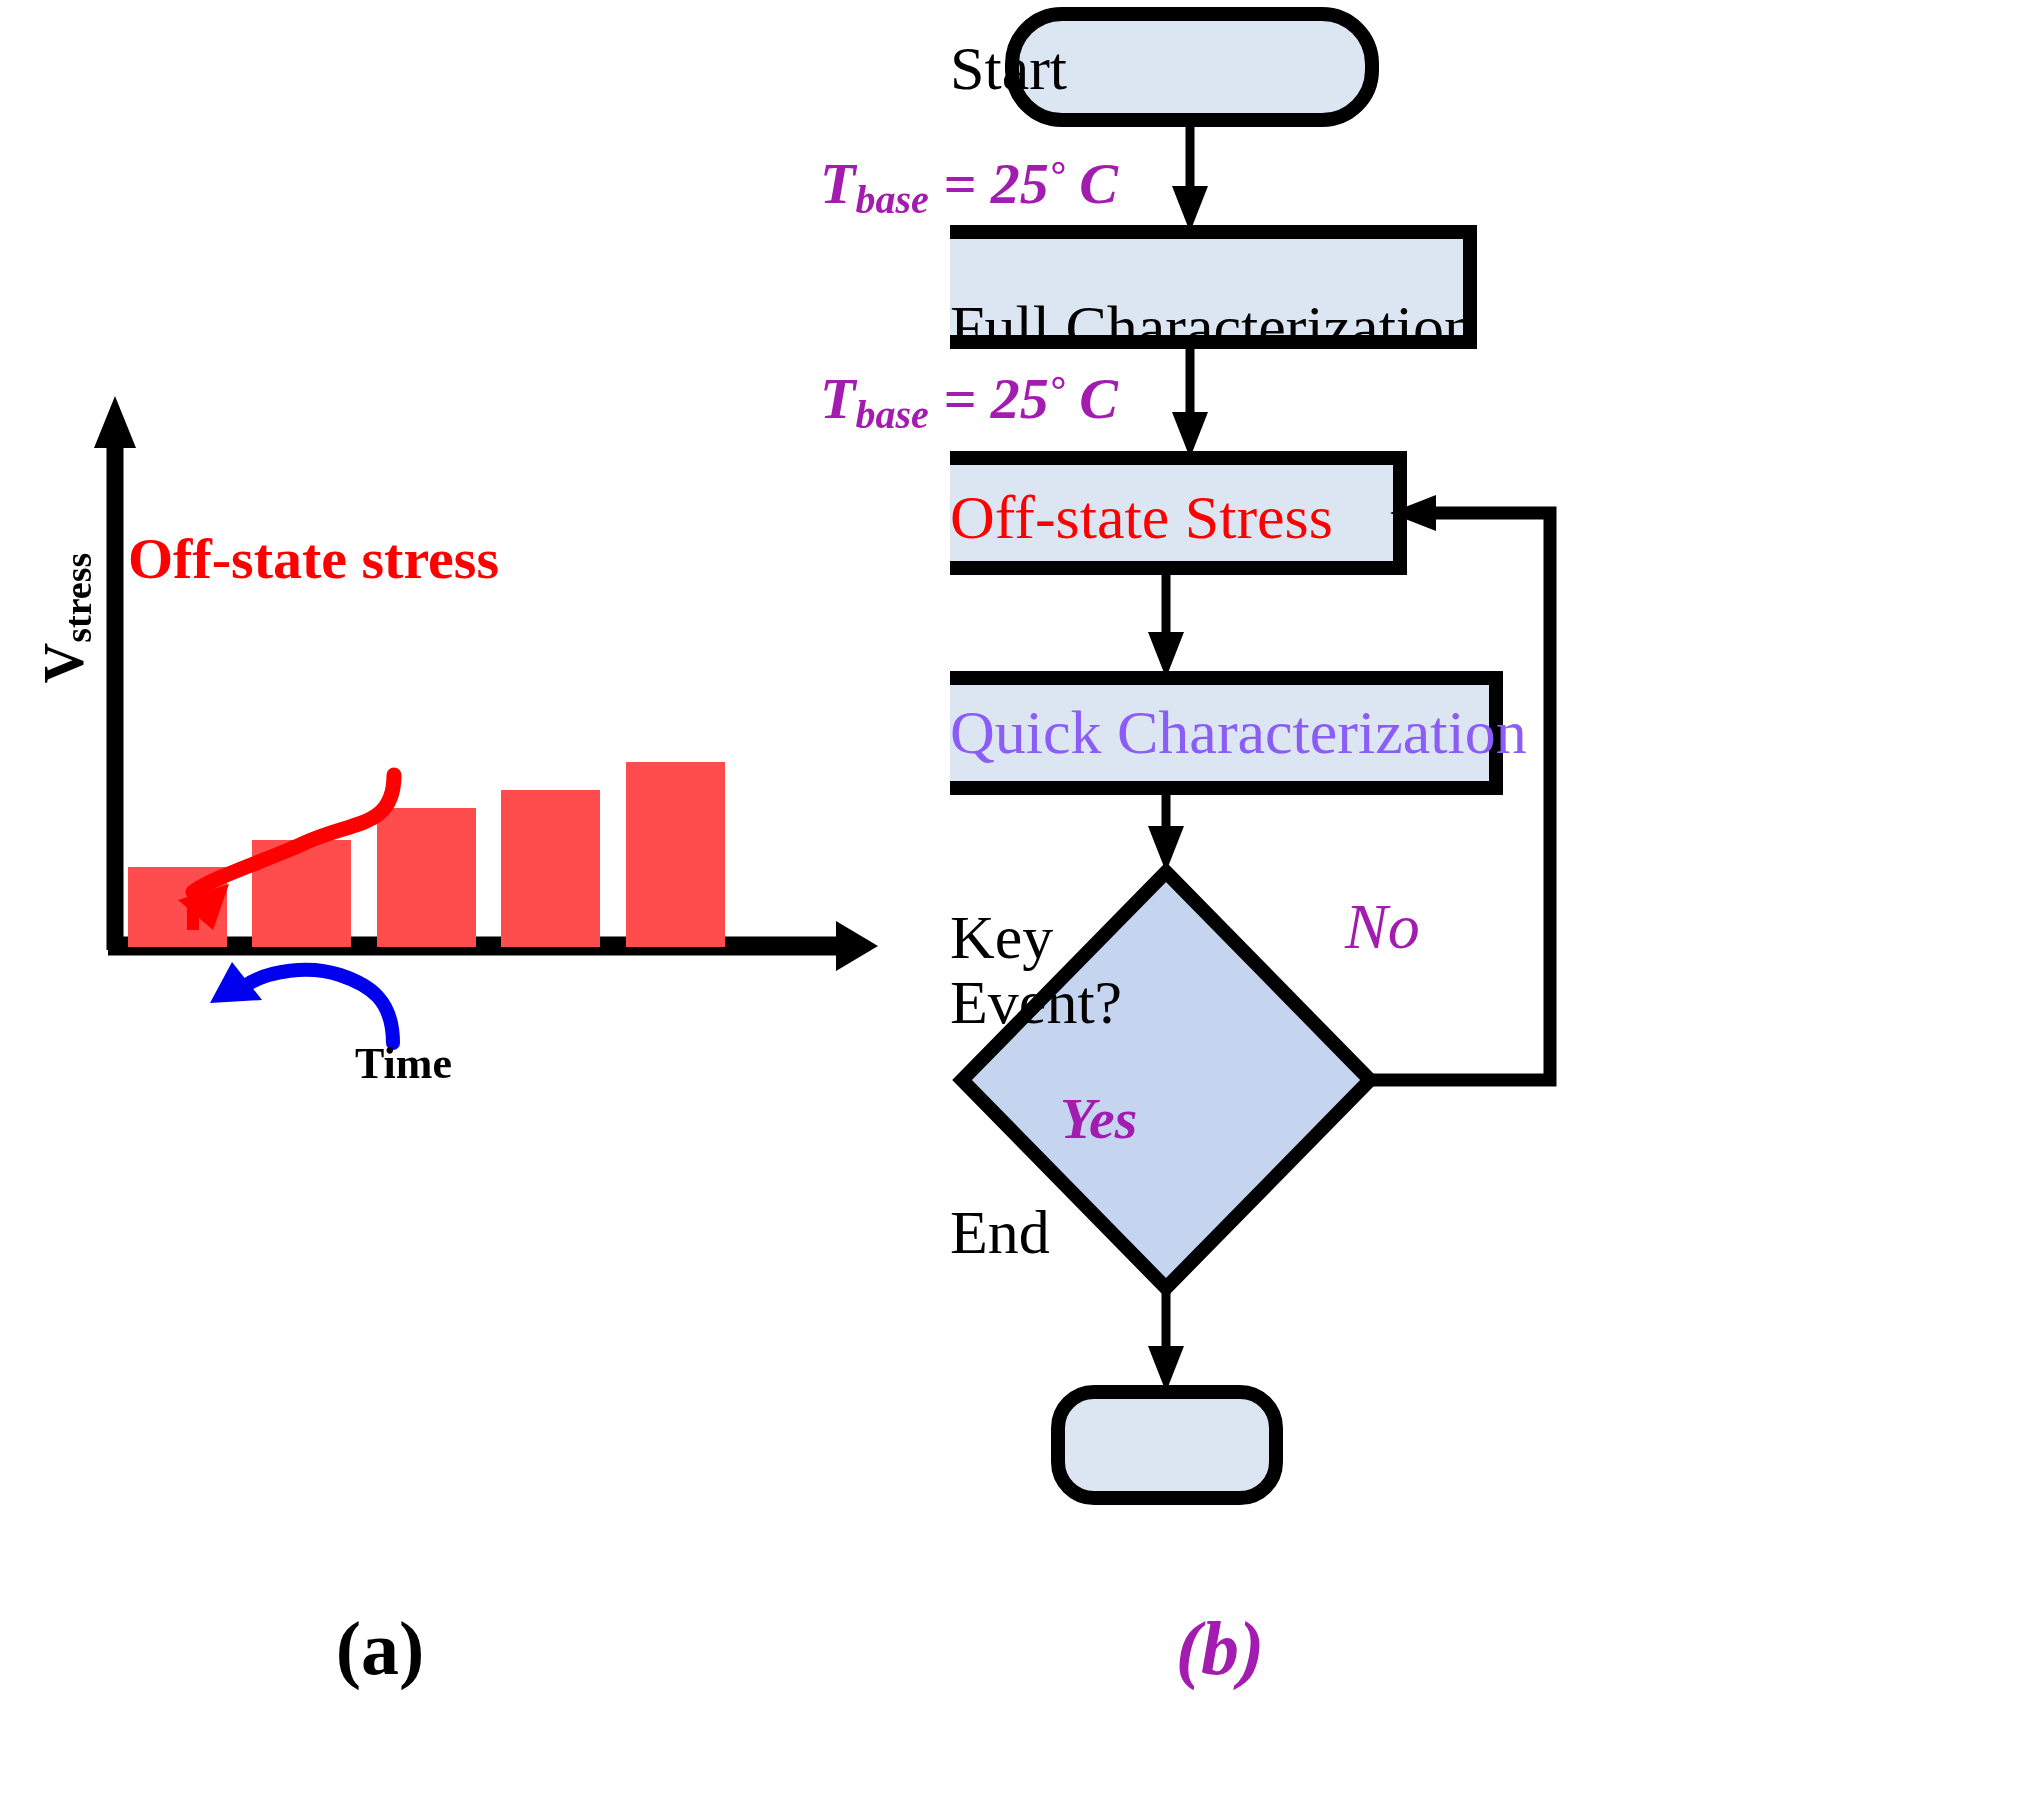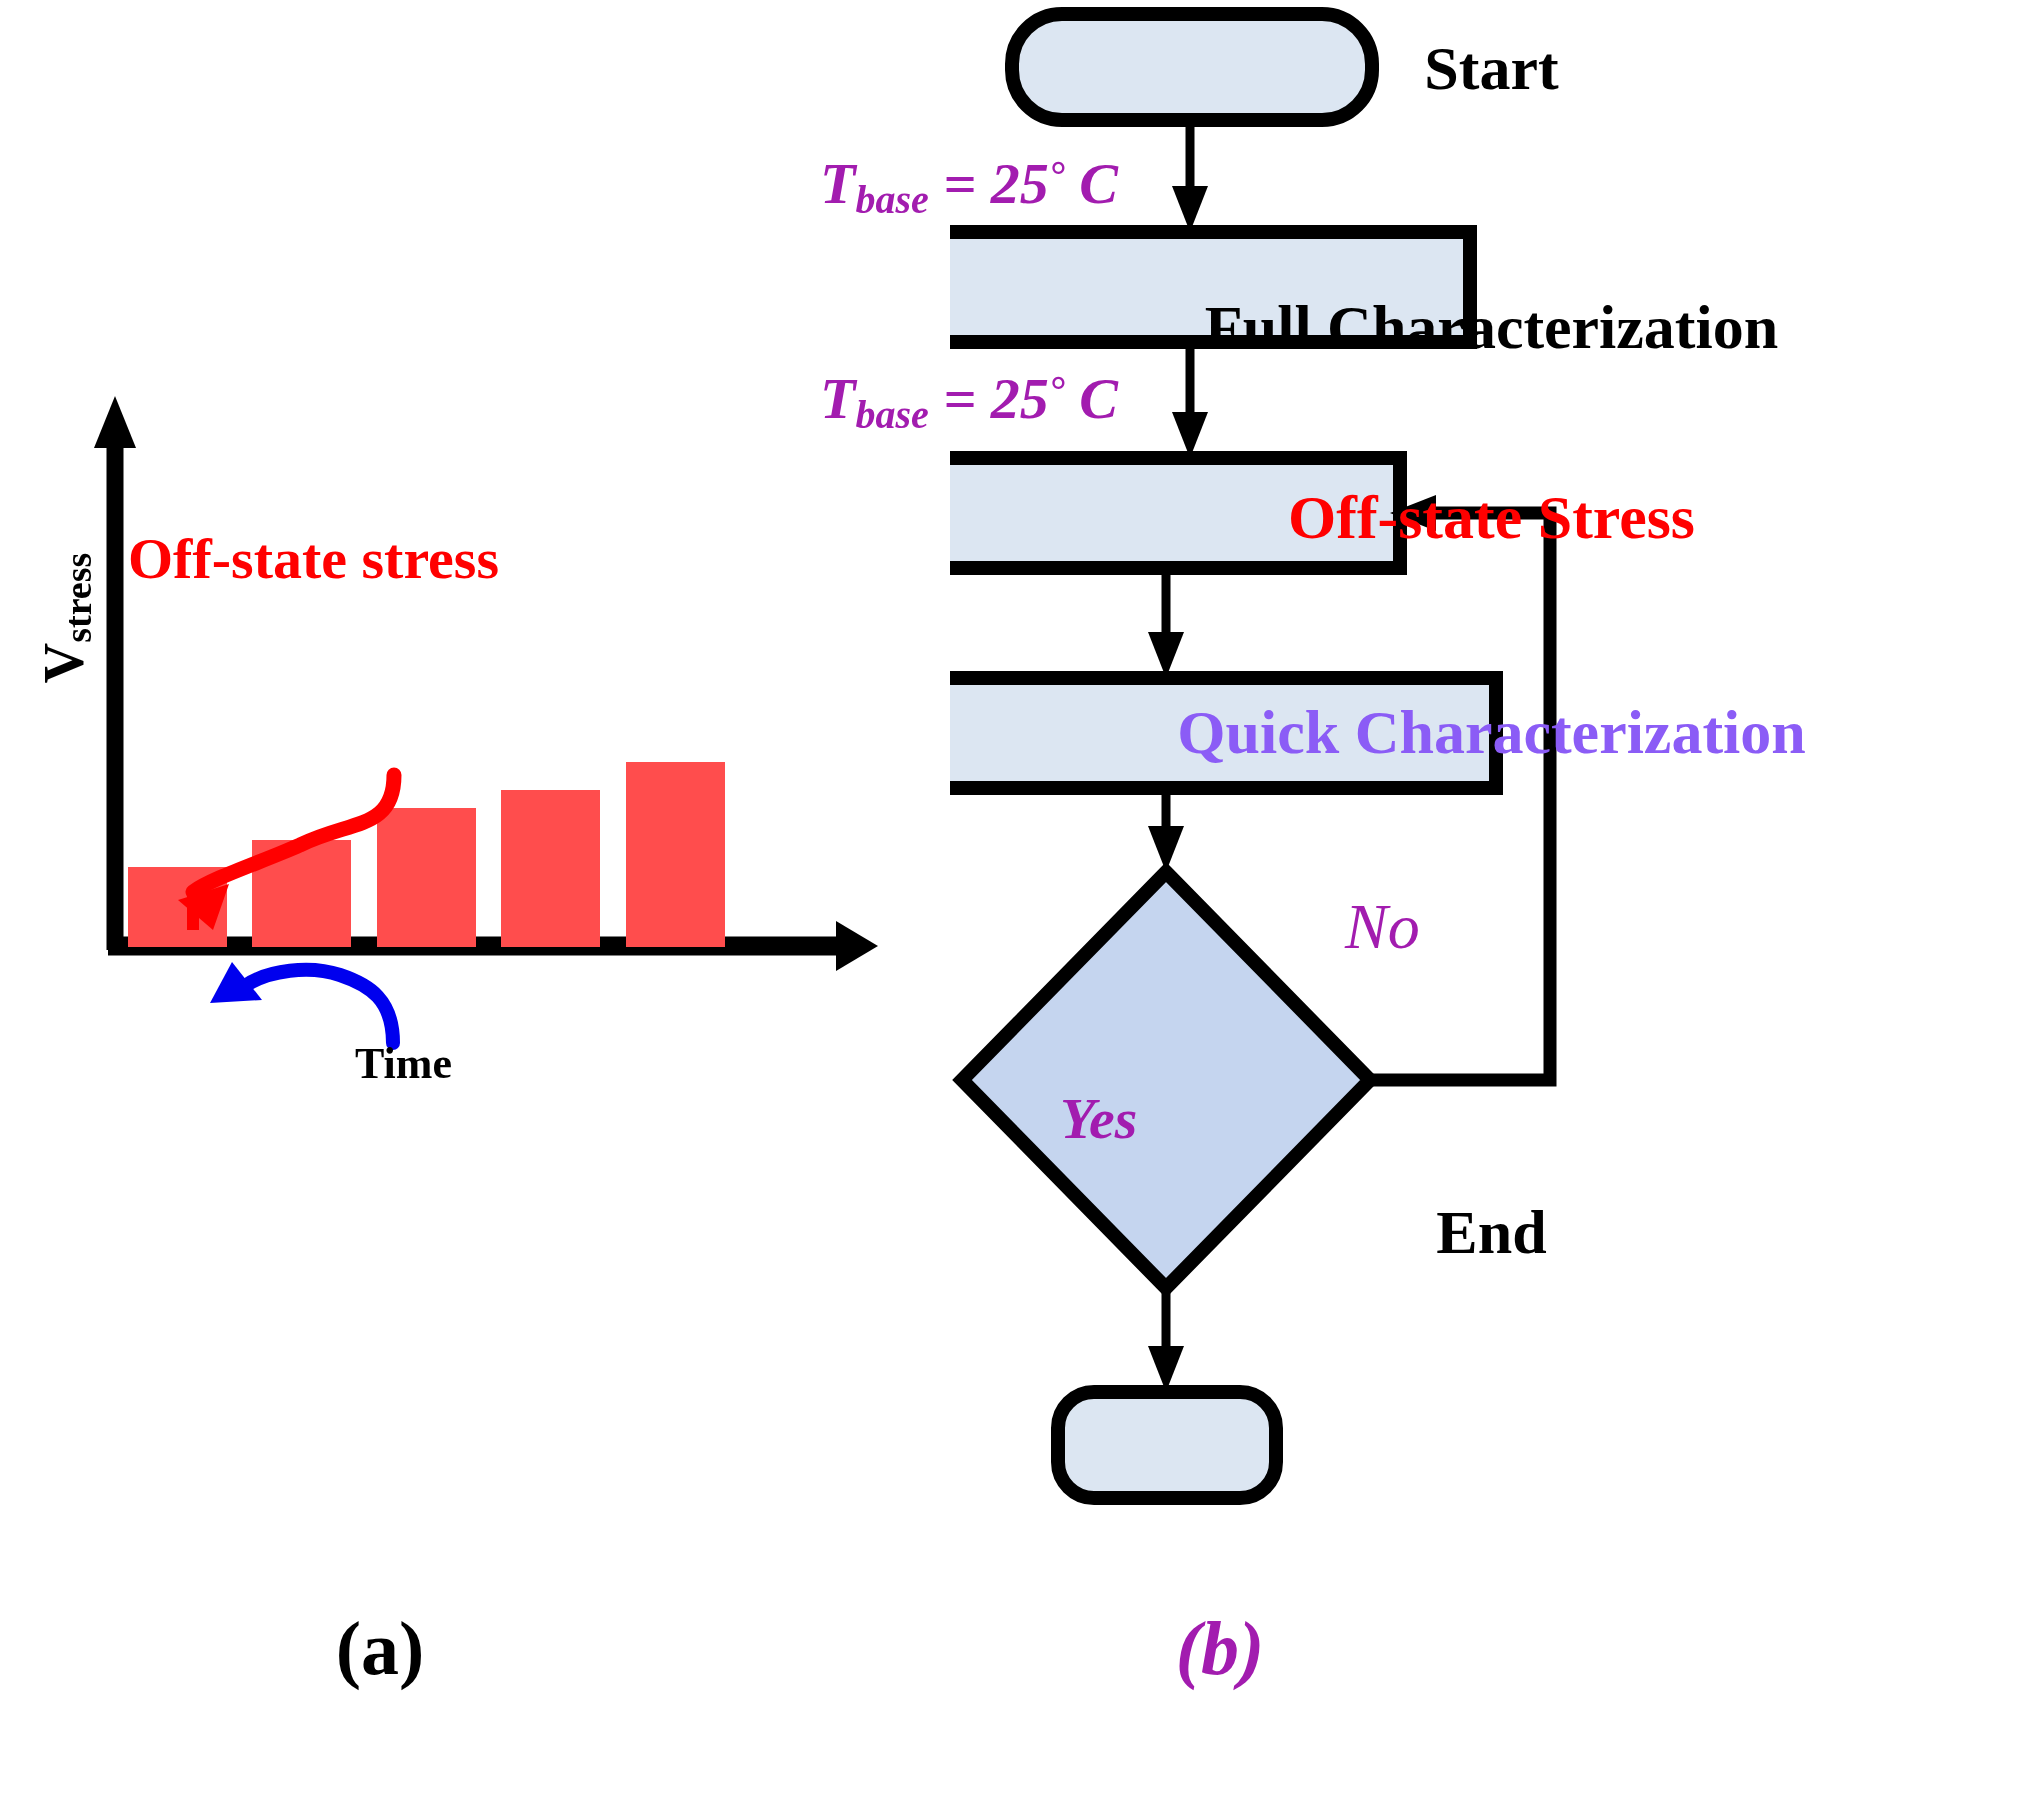--- a/index.html
+++ b/index.html
@@ -30,22 +30,21 @@
   #vstress-label .sub{font-size:38px;vertical-align:baseline;position:relative;top:8px;}
   #panel-a-caption{
     left:0px;top:1610px;width:760px;text-align:center;font-size:76px;color:#000;font-weight:bold;
   }
 
   
   #panel-b{position:absolute;left:950px;top:0;width:1083px;height:1816px;}
   #flow-svg{position:absolute;left:0;top:0;}
 
   .node-text{
-    position:absolute;white-space:nowrap;font-weight:bold;line-height:1.05;
-    text-align:center;
+    position:absolute;white-space:nowrap;font-weight:normal;line-height:1.05;
   }
   #n-start{left:0;top:36px;width:1083px;font-size:62px;color:#000;}
   #n-full{left:0;top:255px;width:1083px;font-size:62px;color:#000;margin-top:40px;}
   #n-off{left:0;top:485px;width:1083px;font-size:62px;color:#ff0000;}
   #n-quick{left:0;top:700px;width:1083px;font-size:62px;color:#8b5cf6;}
   #n-key{left:0;top:905px;width:1083px;font-size:62px;color:#000;}
   #n-end{left:0;top:1200px;width:1083px;font-size:62px;color:#000;}
 
   .edge-lbl{position:absolute;white-space:nowrap;font-weight:bold;line-height:1;color:#a21caf;font-style:italic;}
   #t1{left:-130px;top:155px;font-size:58px;}
@@ -155,20 +154,24 @@
     </svg>
 
     <div class="node-text" id="n-start">Start</div>
 
     <div class="node-text" id="n-full">Full Characterization</div>
 
     <div class="node-text" id="n-off">Off-state Stress</div>
 
     <div class="node-text" id="n-quick">Quick Characterization</div>
 
+    <div class="node-text" id="n-key">
+      <span>Key</span><br>
+      <span>Event?</span>
+    </div>
 
     <div class="node-text" id="n-end">End</div>
 
     <div class="edge-lbl" id="t1">
       <span>T</span><span class="sub">base</span><span> = 25</span><span class="deg">°</span><span> C</span>
     </div>
 
     <div class="edge-lbl" id="t2">
       <span>T</span><span class="sub">base</span><span> = 25</span><span class="deg">°</span><span> C</span>
     </div>

